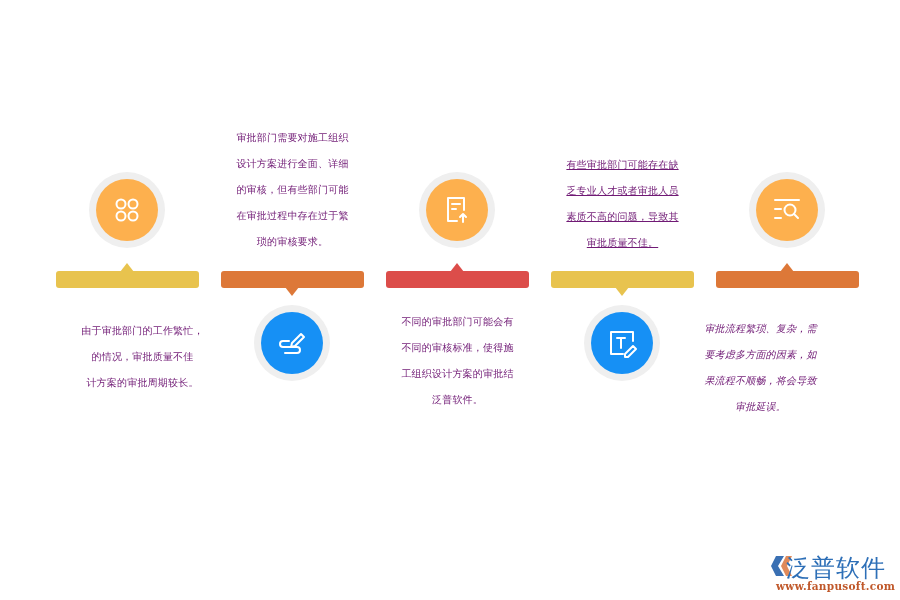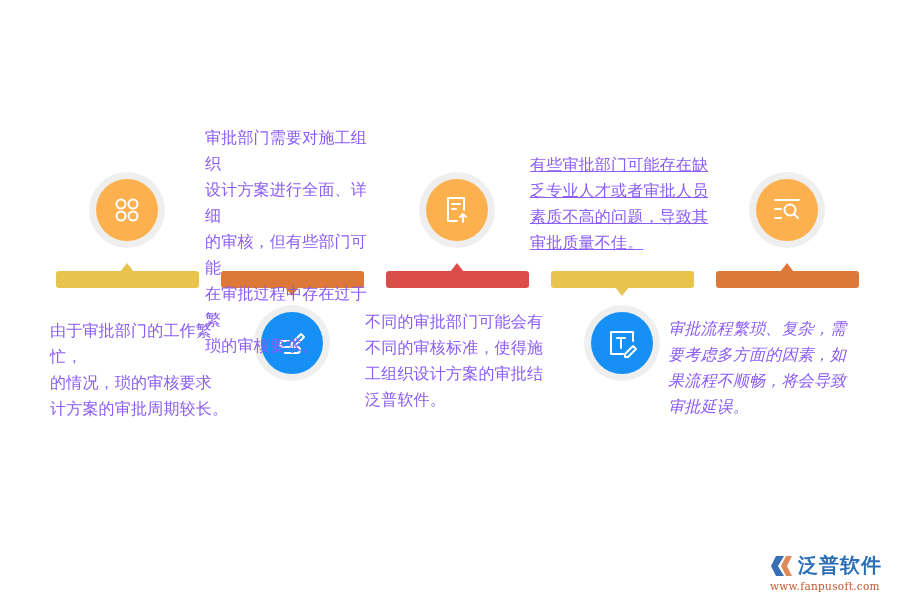--- a/index.html
+++ b/index.html
@@ -10,26 +10,26 @@
   .bar .tip-up { position: absolute; left: 64px; top: -8px; width: 0; height: 0;
     border-left: 7px solid transparent; border-right: 7px solid transparent; border-bottom: 9px solid; }
   .bar .tip-down { position: absolute; left: 64px; bottom: -8px; width: 0; height: 0;
     border-left: 7px solid transparent; border-right: 7px solid transparent; border-top: 9px solid; }
 
   .ring { position: absolute; width: 76px; height: 76px; border-radius: 50%; background: #efefef;
     display: flex; align-items: center; justify-content: center; }
   .disc { width: 62px; height: 62px; border-radius: 50%; display: flex; align-items: center; justify-content: center; }
   .disc svg { width: 34px; height: 34px; }
 
-  .text { position: absolute; font-size: 16px; line-height: 26px; text-align: left; color: #8b5cf6; letter-spacing: 0.2px; }
+  .text { position: absolute; font-size: 10px; line-height: 26px; text-align: center; color: #701a75; letter-spacing: 0.2px; }
 
   .logo { position: absolute; left: 768px; top: 552px; width: 125px; height: 44px; }
   .logo .mark { position: absolute; left: 2px; top: 2px; width: 26px; height: 24px; }
-  .logo .brand { position: absolute; left: 30px; top: 0px; font-size: 20px; color: #2d6fb7; letter-spacing: 1px; font-weight: bold; }
-  .logo .url { position: absolute; left: 2px; top: 28px; font-family: "DejaVu Serif", "Liberation Serif", serif; font-size: 10.5px; color: #c0582a; letter-spacing: 0.3px; }
+  .logo .brand { position: absolute; left: 18px; top: 0px; font-size: 24px; color: #2d6fb7; letter-spacing: 1px; }
+  .logo .url { position: absolute; left: 8px; top: 28px; font-family: "DejaVu Serif", "Liberation Serif", serif; font-size: 10.5px; color: #c0582a; letter-spacing: 0.3px; font-weight: bold; }
 </style>
 </head>
 <body>
 
 <div class="bar" style="left:56px;background:#e8c34e;">
   <div class="tip-up" style="border-bottom-color:#e8c34e;"></div>
 </div>
 <div class="bar" style="left:221px;background:#dd7838;">
   <div class="tip-down" style="border-top-color:#dd7838;"></div>
 </div>
@@ -90,21 +90,21 @@
       <path d="M5 16 H11"></path>
       <path d="M5 25 H11"></path>
       <circle cx="20" cy="17" r="5.5"></circle>
       <path d="M24 21 L28 25"></path>
     </svg>
   </div>
 </div>
 
 <div class="text" style="left:50px;top:318px;width:185px;">
   <div>由于审批部门的工作繁忙，</div>
-  <div>的情况，琐的审核要求</div>
+  <div>的情况，审批质量不佳</div>
   <div>计方案的审批周期较长。</div>
 </div>
 
 <div class="text" style="left:205px;top:125px;width:175px;">
   <div>审批部门需要对施工组织</div>
   <div>设计方案进行全面、详细</div>
   <div>的审核，但有些部门可能</div>
   <div>在审批过程中存在过于繁</div>
   <div>琐的审核要求。</div>
 </div>

